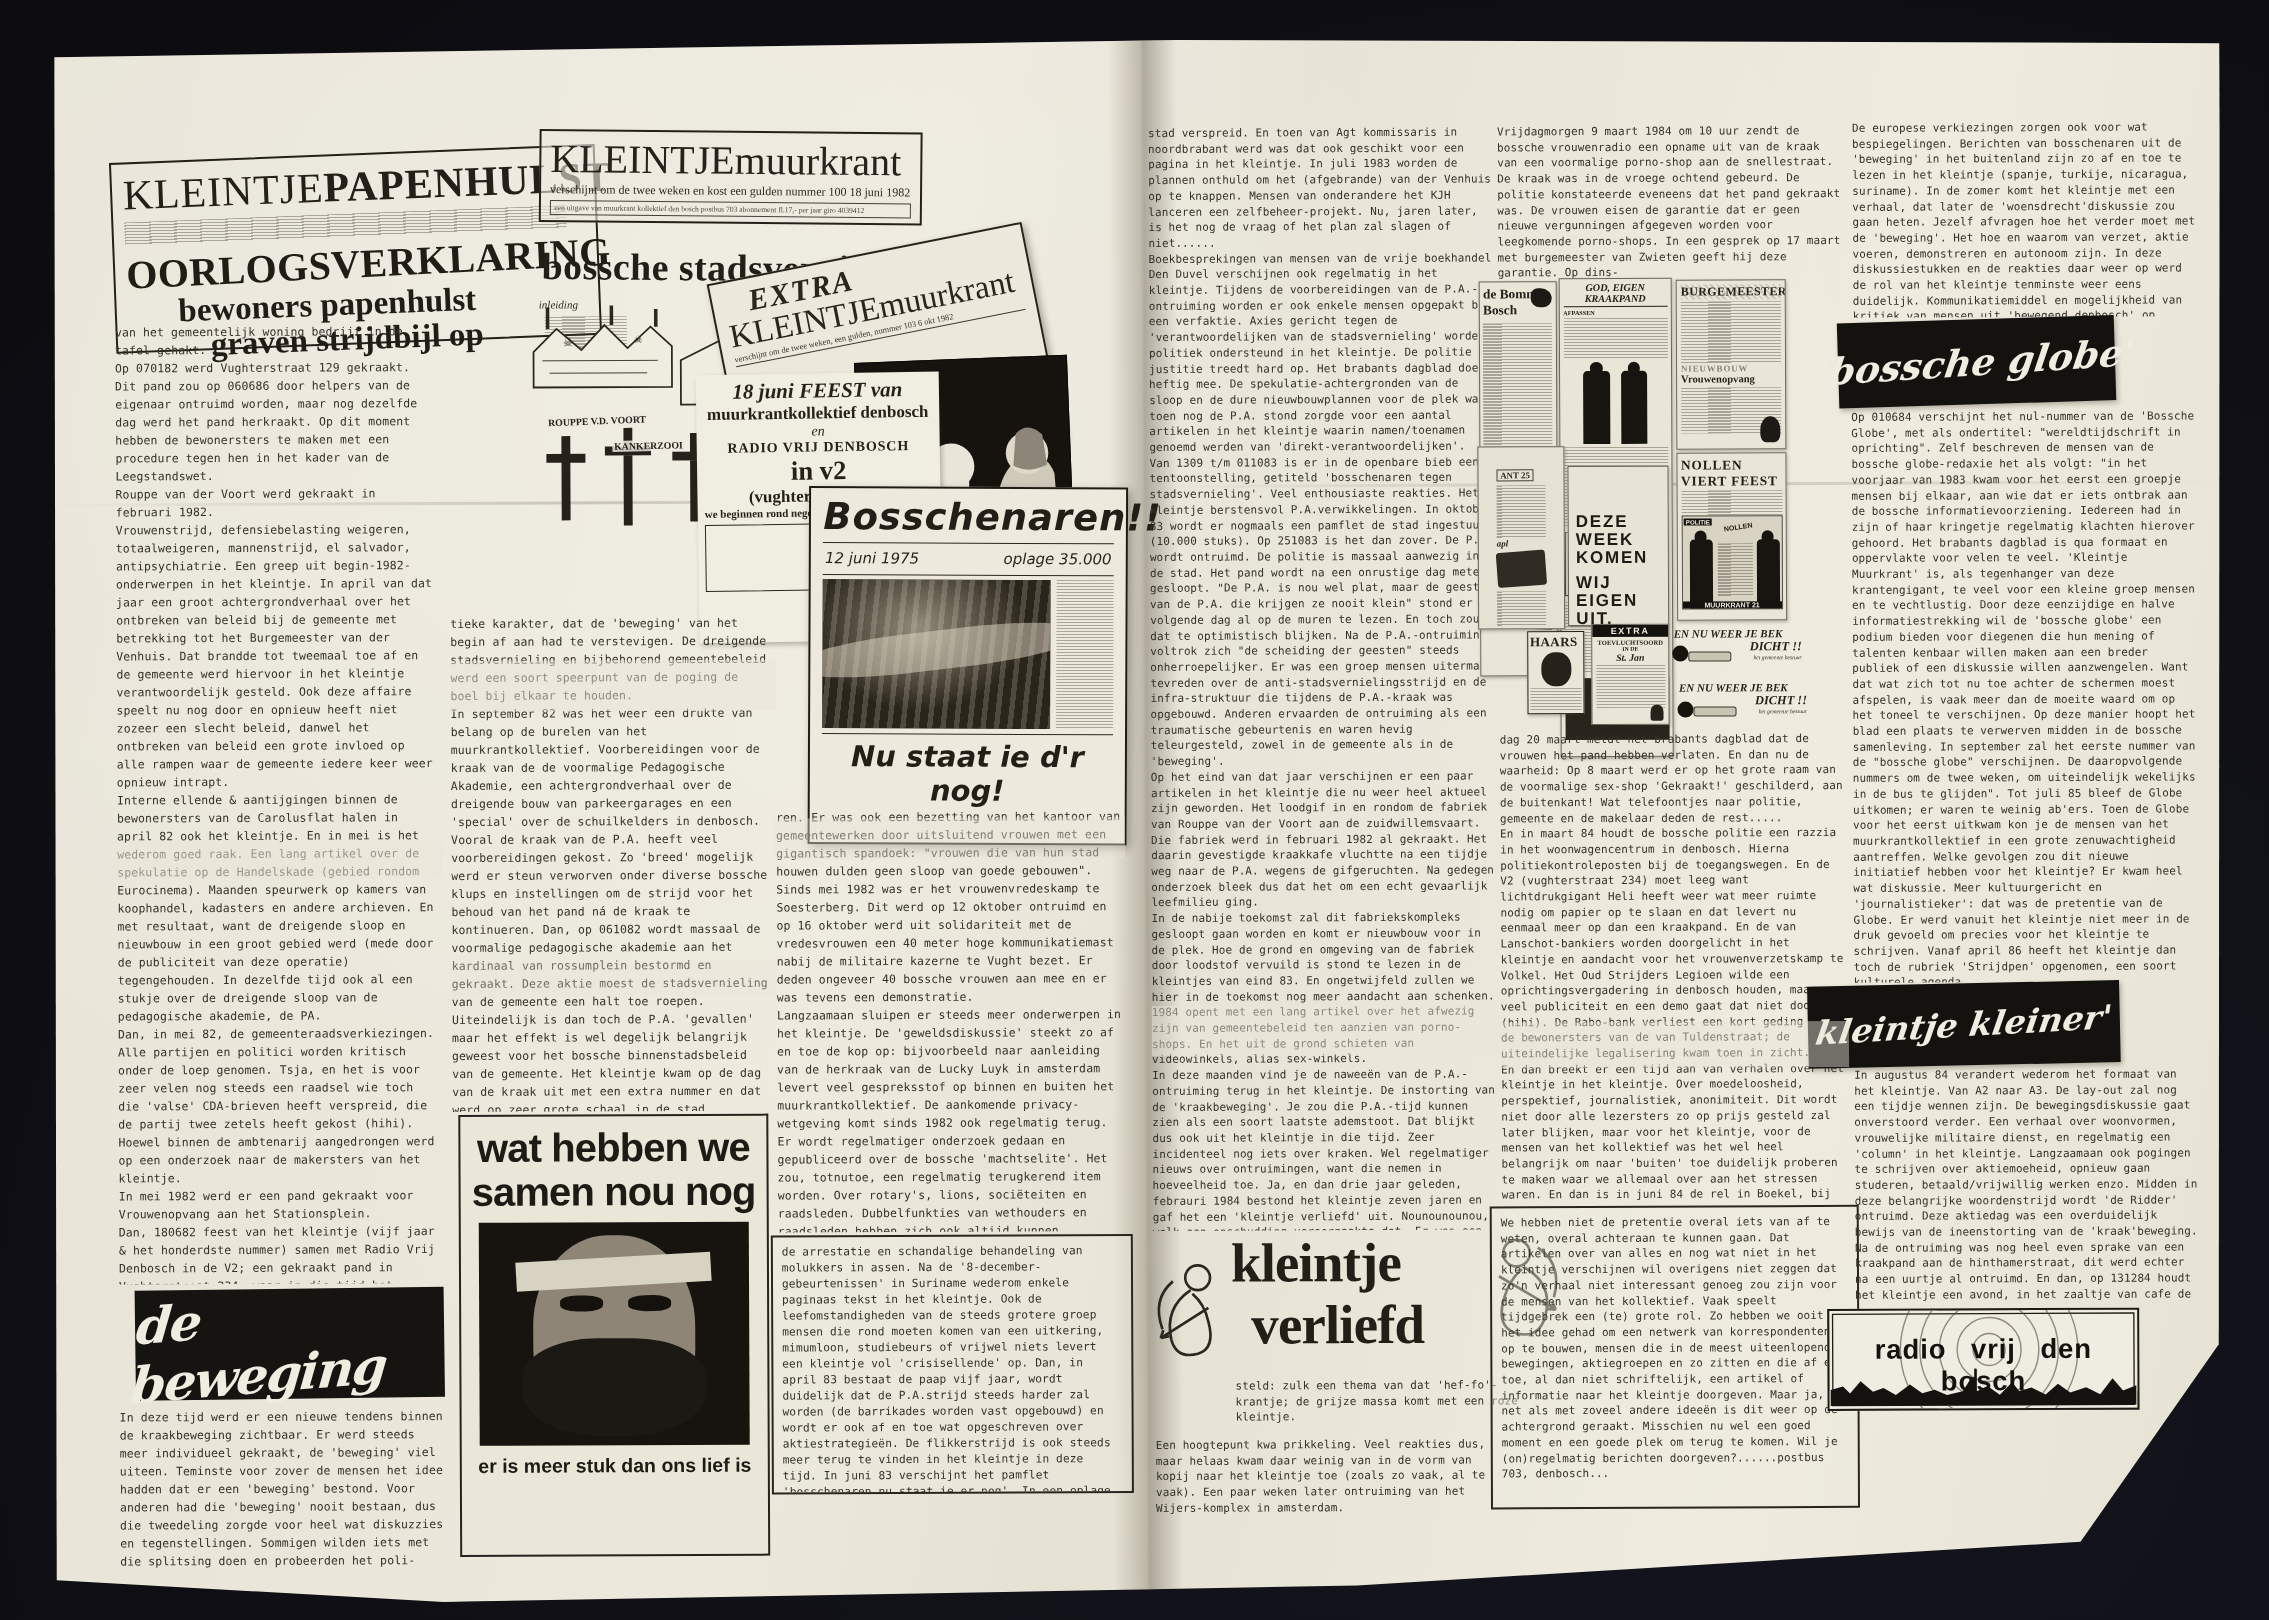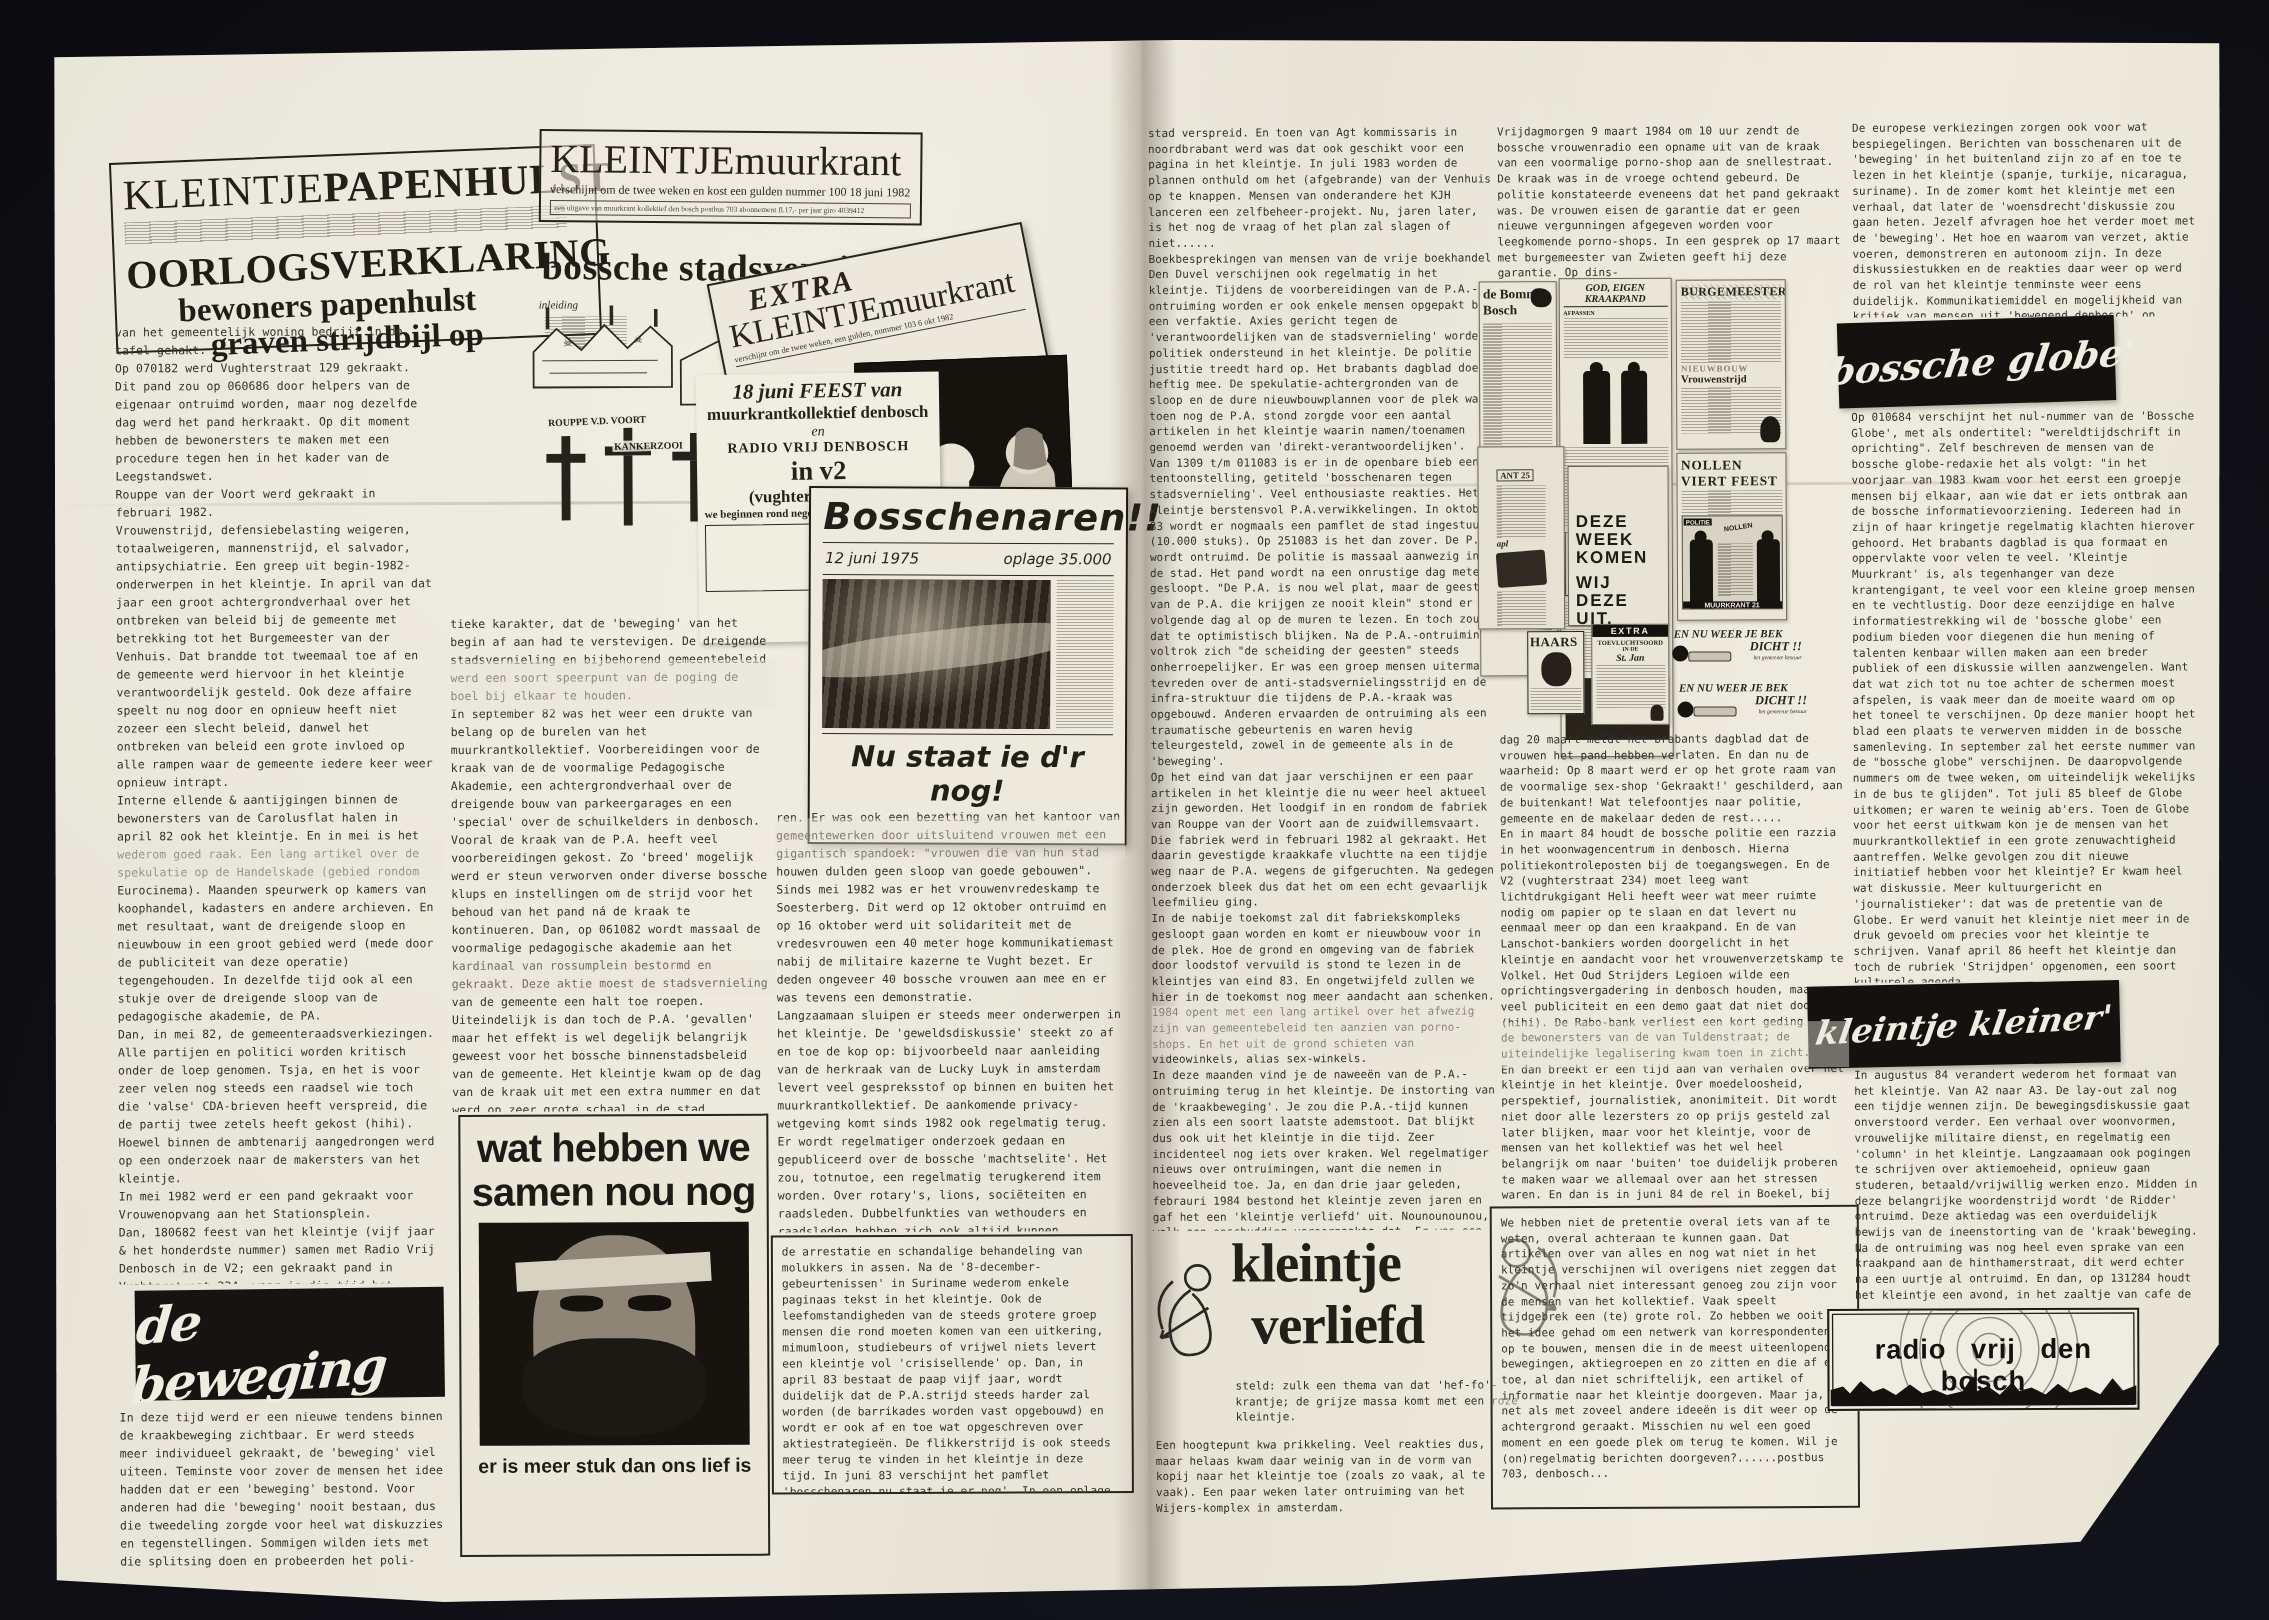--- a/index.html
+++ b/index.html
@@ -335,21 +335,21 @@
         <div style="flex:1;height:62px;border:0.9px solid #555045;background:#cfc9b8;"></div>
       </div>
       <div class="greek-sm" style="height:71px;margin-top:5.3px;"></div>
       <div style="margin-top:5.3px;height:62px;background:#29251d;"></div>
     </div>
 
     <div class="clip" style="left:199px;top:3.5px;width:110px;height:170px;padding:4px;">
       <div class="t sans" style="font-size:12px;letter-spacing:0.4px;background:repeating-linear-gradient(45deg, rgba(40,36,28,.16) 0 1.8px, transparent 1.8px 4.4px);">BURGEMEESTER</div>
       <div class="greek-sm" style="height:62px;margin-top:2.7px;"></div>
       <div class="t sans" style="font-size:8.9px;color:#8a8374;letter-spacing:0.9px;">NIEUWBOUW</div>
-      <div class="t sans" style="font-size:10.6px;">Vrouwenstrijd</div>
+      <div class="t sans" style="font-size:10.6px;">Vrouwenopvang</div>
       <div class="greek-sm" style="height:46px;margin-top:2.7px;"></div>
       <div class="abs" style="right:5.3px;bottom:5.3px;width:19.5px;height:26.6px;background:#1d1a15;border-radius:50% 50% 30% 30%;"></div>
     </div>
 
     <div class="clip" style="left:199px;top:177px;width:110px;height:168px;padding:3.5px;">
       <div class="t sans" style="font-size:13.3px;letter-spacing:0.9px;">NOLLEN</div>
       <div class="t sans" style="font-size:13.3px;letter-spacing:0.9px;">VIERT FEEST</div>
       <div class="greek-sm" style="height:25px;margin-top:1.8px;"></div>
       <div style="position:relative;height:92px;background:#d9d3c3;border:0.9px solid #555045;">
         <div class="lblbox" style="left:1.8px;top:1.8px;font-size:6.2px;padding:0 1.8px;">POLITIE</div>
@@ -359,21 +359,21 @@
         <div class="greek-sm abs" style="left:35px;top:26.6px;width:35px;height:53px;"></div>
         <div class="lblbox" style="left:0;bottom:0;width:100%;font-size:7px;text-align:center;">MUURKRANT 21</div>
       </div>
     </div>
 
     <div class="clip" style="left:90px;top:190px;width:101px;height:160px;padding:5.3px 7px;background:#e8e4d5;">
       <div class="stencil" style="font-size:17px;white-space:pre-wrap;">DEZE
 WEEK
 KOMEN</div>
       <div class="stencil" style="font-size:17px;white-space:pre-wrap;margin-top:7px;">WIJ
-DEZE
+EIGEN
 UIT.</div>
       <div class="sans" style="font-size:5px;font-weight:700;color:#3c382f;margin-top:5.3px;text-align:center;">MUURKRANT-POSTBUS 703</div>
     </div>
 
     <div class="clip" style="left:0;top:170px;width:87px;height:183px;padding:18px;background:#e6e2d3;">
       <div class="t sans" style="font-size:8.9px;border:0.9px solid #44403a;display:inline-block;padding:0 2.7px;">ANT 25</div>
       <div class="greek-sm" style="height:53px;margin-top:3.5px;"></div>
       <div class="t serif" style="font-size:8.9px;font-style:italic;">apl</div>
       <div style="margin-top:3.5px;height:35px;background:#312c23;border-radius:3.5px;transform:rotate(-4deg);"></div>
       <div class="greek-sm" style="height:35px;margin-top:5.3px;"></div>

